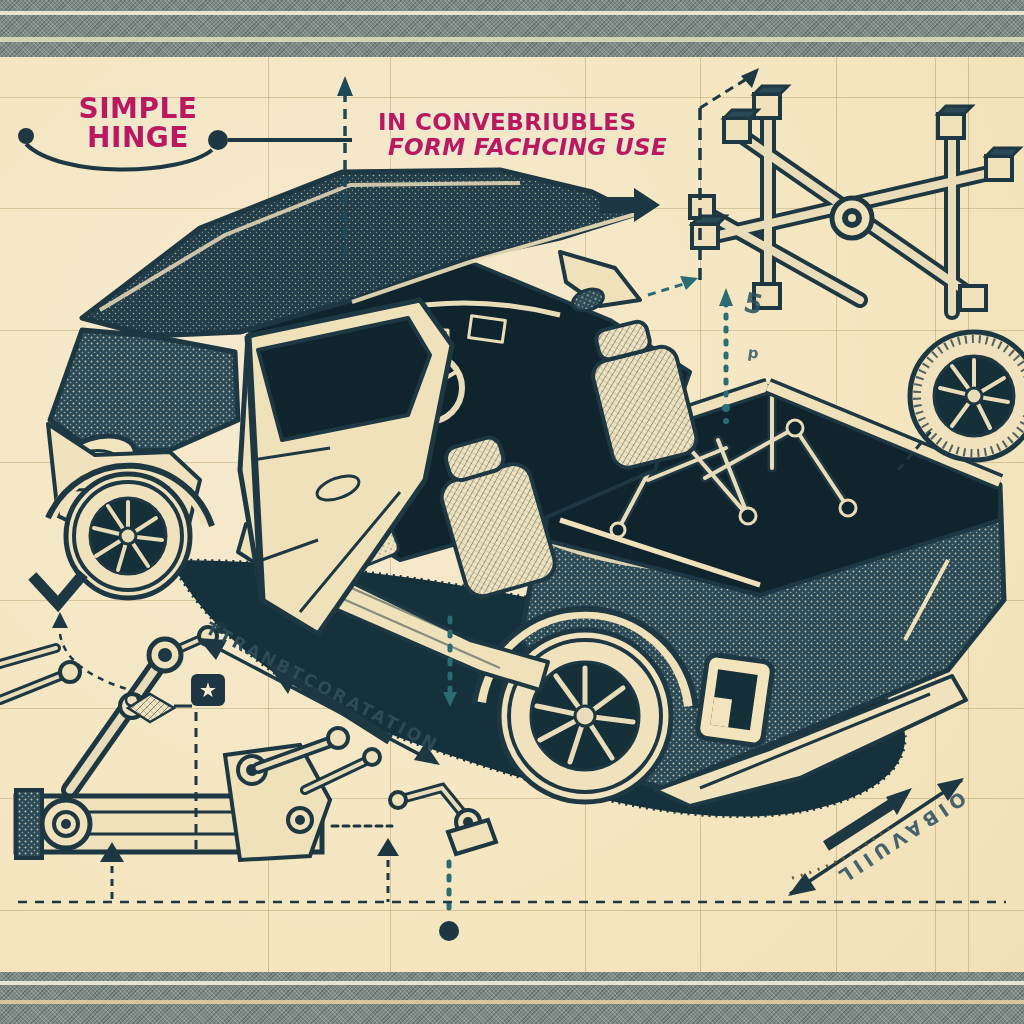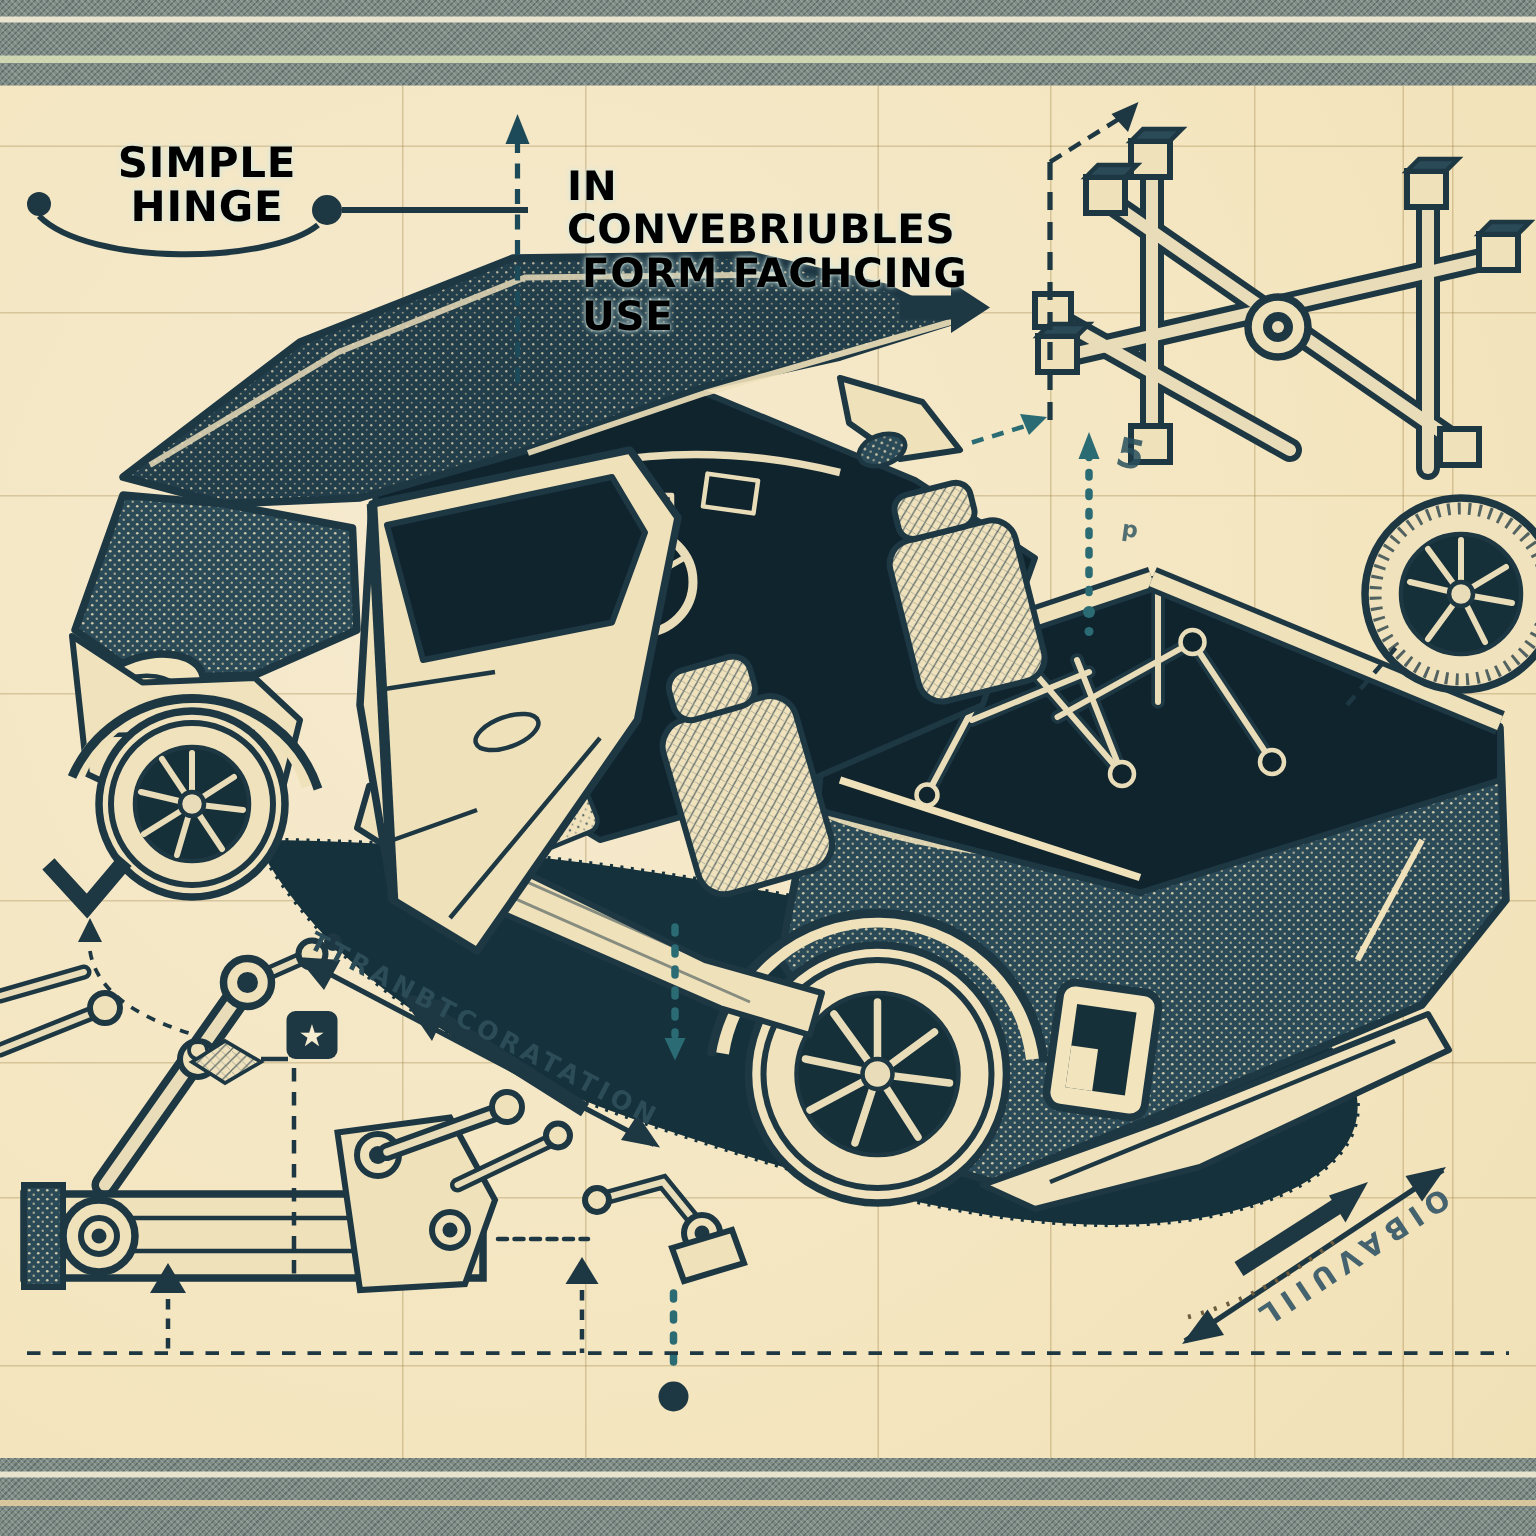--- a/index.html
+++ b/index.html
@@ -17,25 +17,25 @@
   }
   #topbar{top:0;height:57px;}
   #topbar .stripe1{position:absolute;top:11px;left:0;width:100%;height:4px;background:#f5edd6;opacity:.9;}
   #topbar .stripe2{position:absolute;top:37px;left:0;width:100%;height:5px;background:#dde3b9;opacity:.85;}
   #bottombar{top:972px;height:52px;}
   #bottombar .stripe1{position:absolute;top:9px;left:0;width:100%;height:4px;background:#f3ecd4;opacity:.9;}
   #bottombar .stripe2{position:absolute;top:28px;left:0;width:100%;height:4px;background:#e8d0a0;opacity:.85;}
   .grid-v{position:absolute;top:57px;height:915px;width:1px;background:rgba(150,118,58,.32);z-index:1;}
   .grid-h{position:absolute;left:0;width:1024px;height:1px;background:rgba(150,118,58,.30);z-index:1;}
   #art{position:absolute;left:0;top:0;z-index:2;}
-  .lbl{position:absolute;z-index:6;color:#000000;font-weight:bold;
+  .lbl{position:absolute;z-index:6;color:#be185d;font-weight:bold;
        text-shadow:0 0 4px rgba(210,235,230,.85),0 0 2px rgba(210,235,230,.8);}
   #lbl-hinge{left:30px;top:94px;width:216px;font-size:28px;line-height:1.04;text-align:center;letter-spacing:.5px;}
-  #lbl-conv{left:378px;top:110px;width:300px;font-size:27px;line-height:1.08;letter-spacing:.4px;}
-  #lbl-conv .l2{padding-left:10px;}
+  #lbl-conv{left:378px;top:110px;width:300px;font-size:23px;line-height:1.08;letter-spacing:.4px;}
+  #lbl-conv .l2{padding-left:10px;font-style:italic;}
   #lbl-transport{left:212px;top:618px;width:310px;font-size:17px;letter-spacing:3px;color:#2c4c58;
        transform:rotate(27.5deg);transform-origin:0 0;text-shadow:none;}
   #lbl-rotnote{left:790px;top:838px;width:190px;font-size:19px;letter-spacing:5px;color:#44636e;
        transform:rotate(146.5deg);transform-origin:50% 50%;text-shadow:none;}
   .hand{position:absolute;z-index:6;color:#28505e;font-weight:bold;text-shadow:none;}
   #hand-5{left:744px;top:288px;font-size:27px;transform:rotate(12deg);opacity:.85;}
   #hand-p{left:748px;top:344px;font-size:15px;transform:rotate(8deg);opacity:.8;}
   #star-box{position:absolute;left:191px;top:674px;width:34px;height:32px;background:#1d3743;border-radius:6px;
        z-index:6;display:flex;align-items:center;justify-content:center;color:#f6ecd0;font-size:20px;line-height:1;}
 </style>

